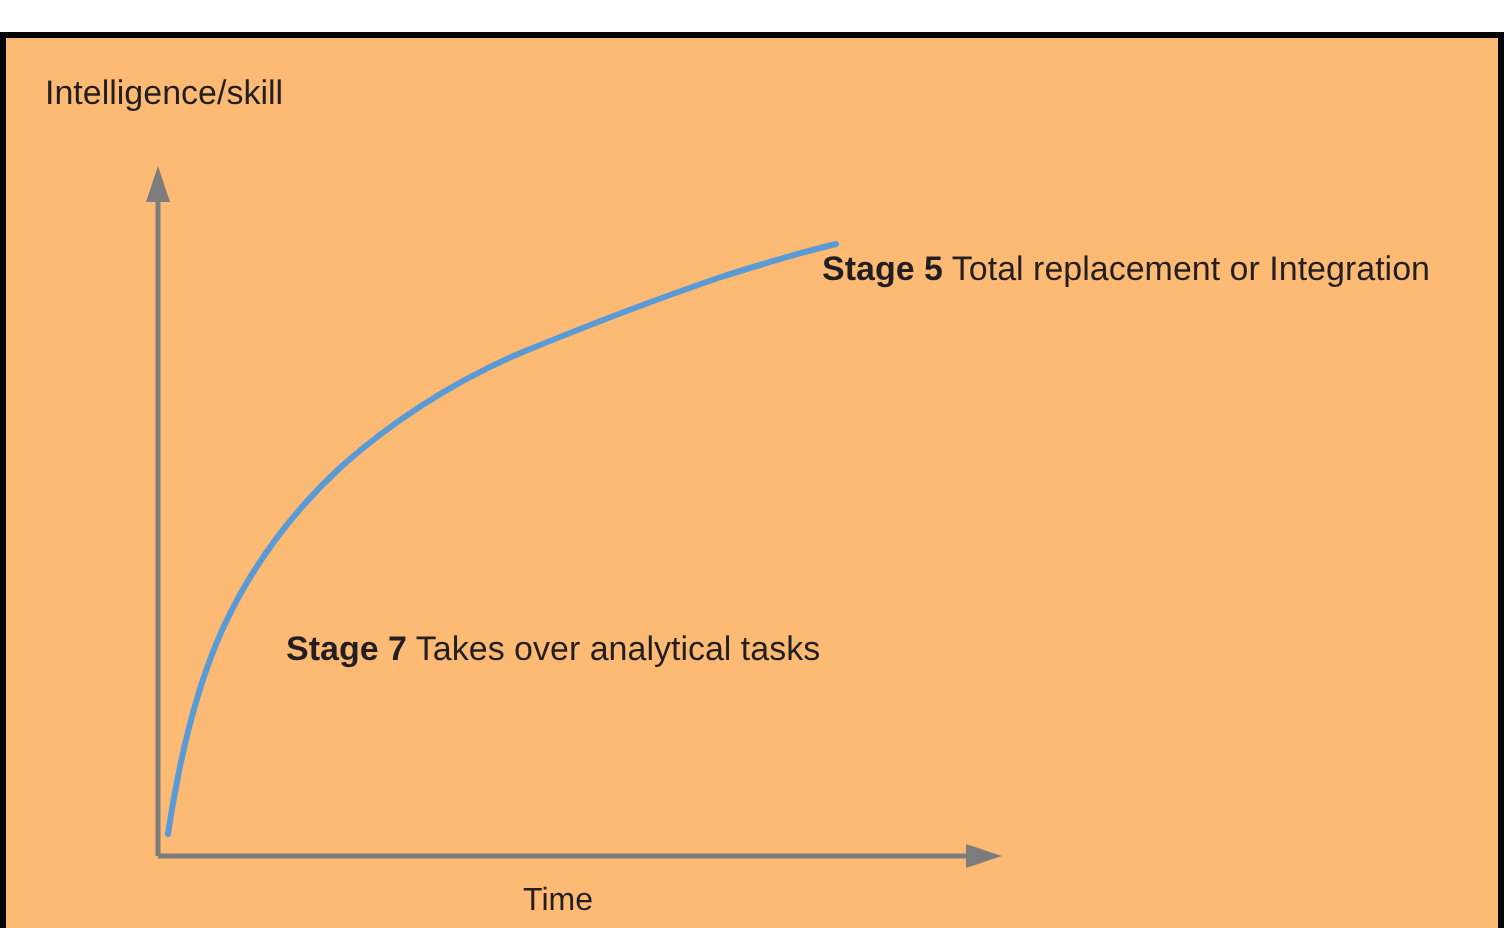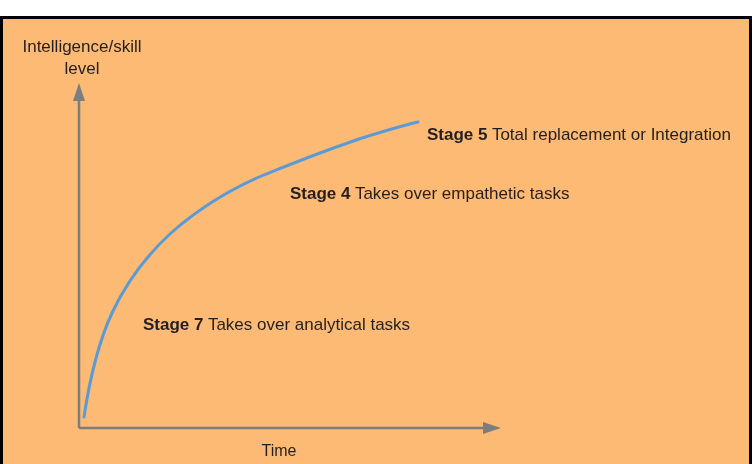--- a/index.html
+++ b/index.html
@@ -44,55 +44,50 @@
     white-space: nowrap;
     font-size: 17px;
     line-height: 20px;
     color: #231F20;
   }
   .stage-label .stage-name { font-weight: 700; }
   .stage-1 { left: 103px; top: 363px; }
   .stage-2 { left: 140px; top: 296px; }
   .stage-3 { left: 205px; top: 231px; }
   .stage-4 { left: 287px; top: 165px; }
-  .stage-5 { left: 424px; top: 106px; }
+  .stage-5 { left: 408px; top: 106px; }
 </style>
 </head>
 <body>
 
 <div class="canvas">
 
   <svg class="plot-svg" viewBox="0 0 752 464" aria-hidden="true">
 
     <line class="axis-line" x1="76" y1="409" x2="76" y2="80" stroke="#7D7D7D"></line>
     <polygon points="76,64 70,82 82,82" fill="#7D7D7D"></polygon>
 
     <line class="axis-line" x1="76" y1="409" x2="482" y2="409" stroke="#7D7D7D"></line>
     <polygon points="498,409 480,403 480,415" fill="#7D7D7D"></polygon>
 
     <path class="curve" d="M 81 398 C 87 358, 96 322, 109 294 C 124 262, 144 236, 168 214 C 194 191, 224 172, 256 158 C 290 144, 324 131, 356 120 C 378 113, 398 107, 415 103" stroke="#5B9BD5"></path>
   </svg>
 
   <div class="y-label">
     <div>Intelligence/skill</div>
-    <div>level</div>
   </div>
 
   <div class="x-label">Time</div>
 
 
   <div class="stage-label stage-2">
     <span class="stage-name">Stage 7</span>
     <span class="stage-desc">Takes over analytical tasks</span>
   </div>
 
 
-  <div class="stage-label stage-4">
-    <span class="stage-name">Stage 4</span>
-    <span class="stage-desc">Takes over empathetic tasks</span>
-  </div>
 
   <div class="stage-label stage-5">
     <span class="stage-name">Stage 5</span>
     <span class="stage-desc">Total replacement or Integration</span>
   </div>
 
 </div>
 
 </body></html>

